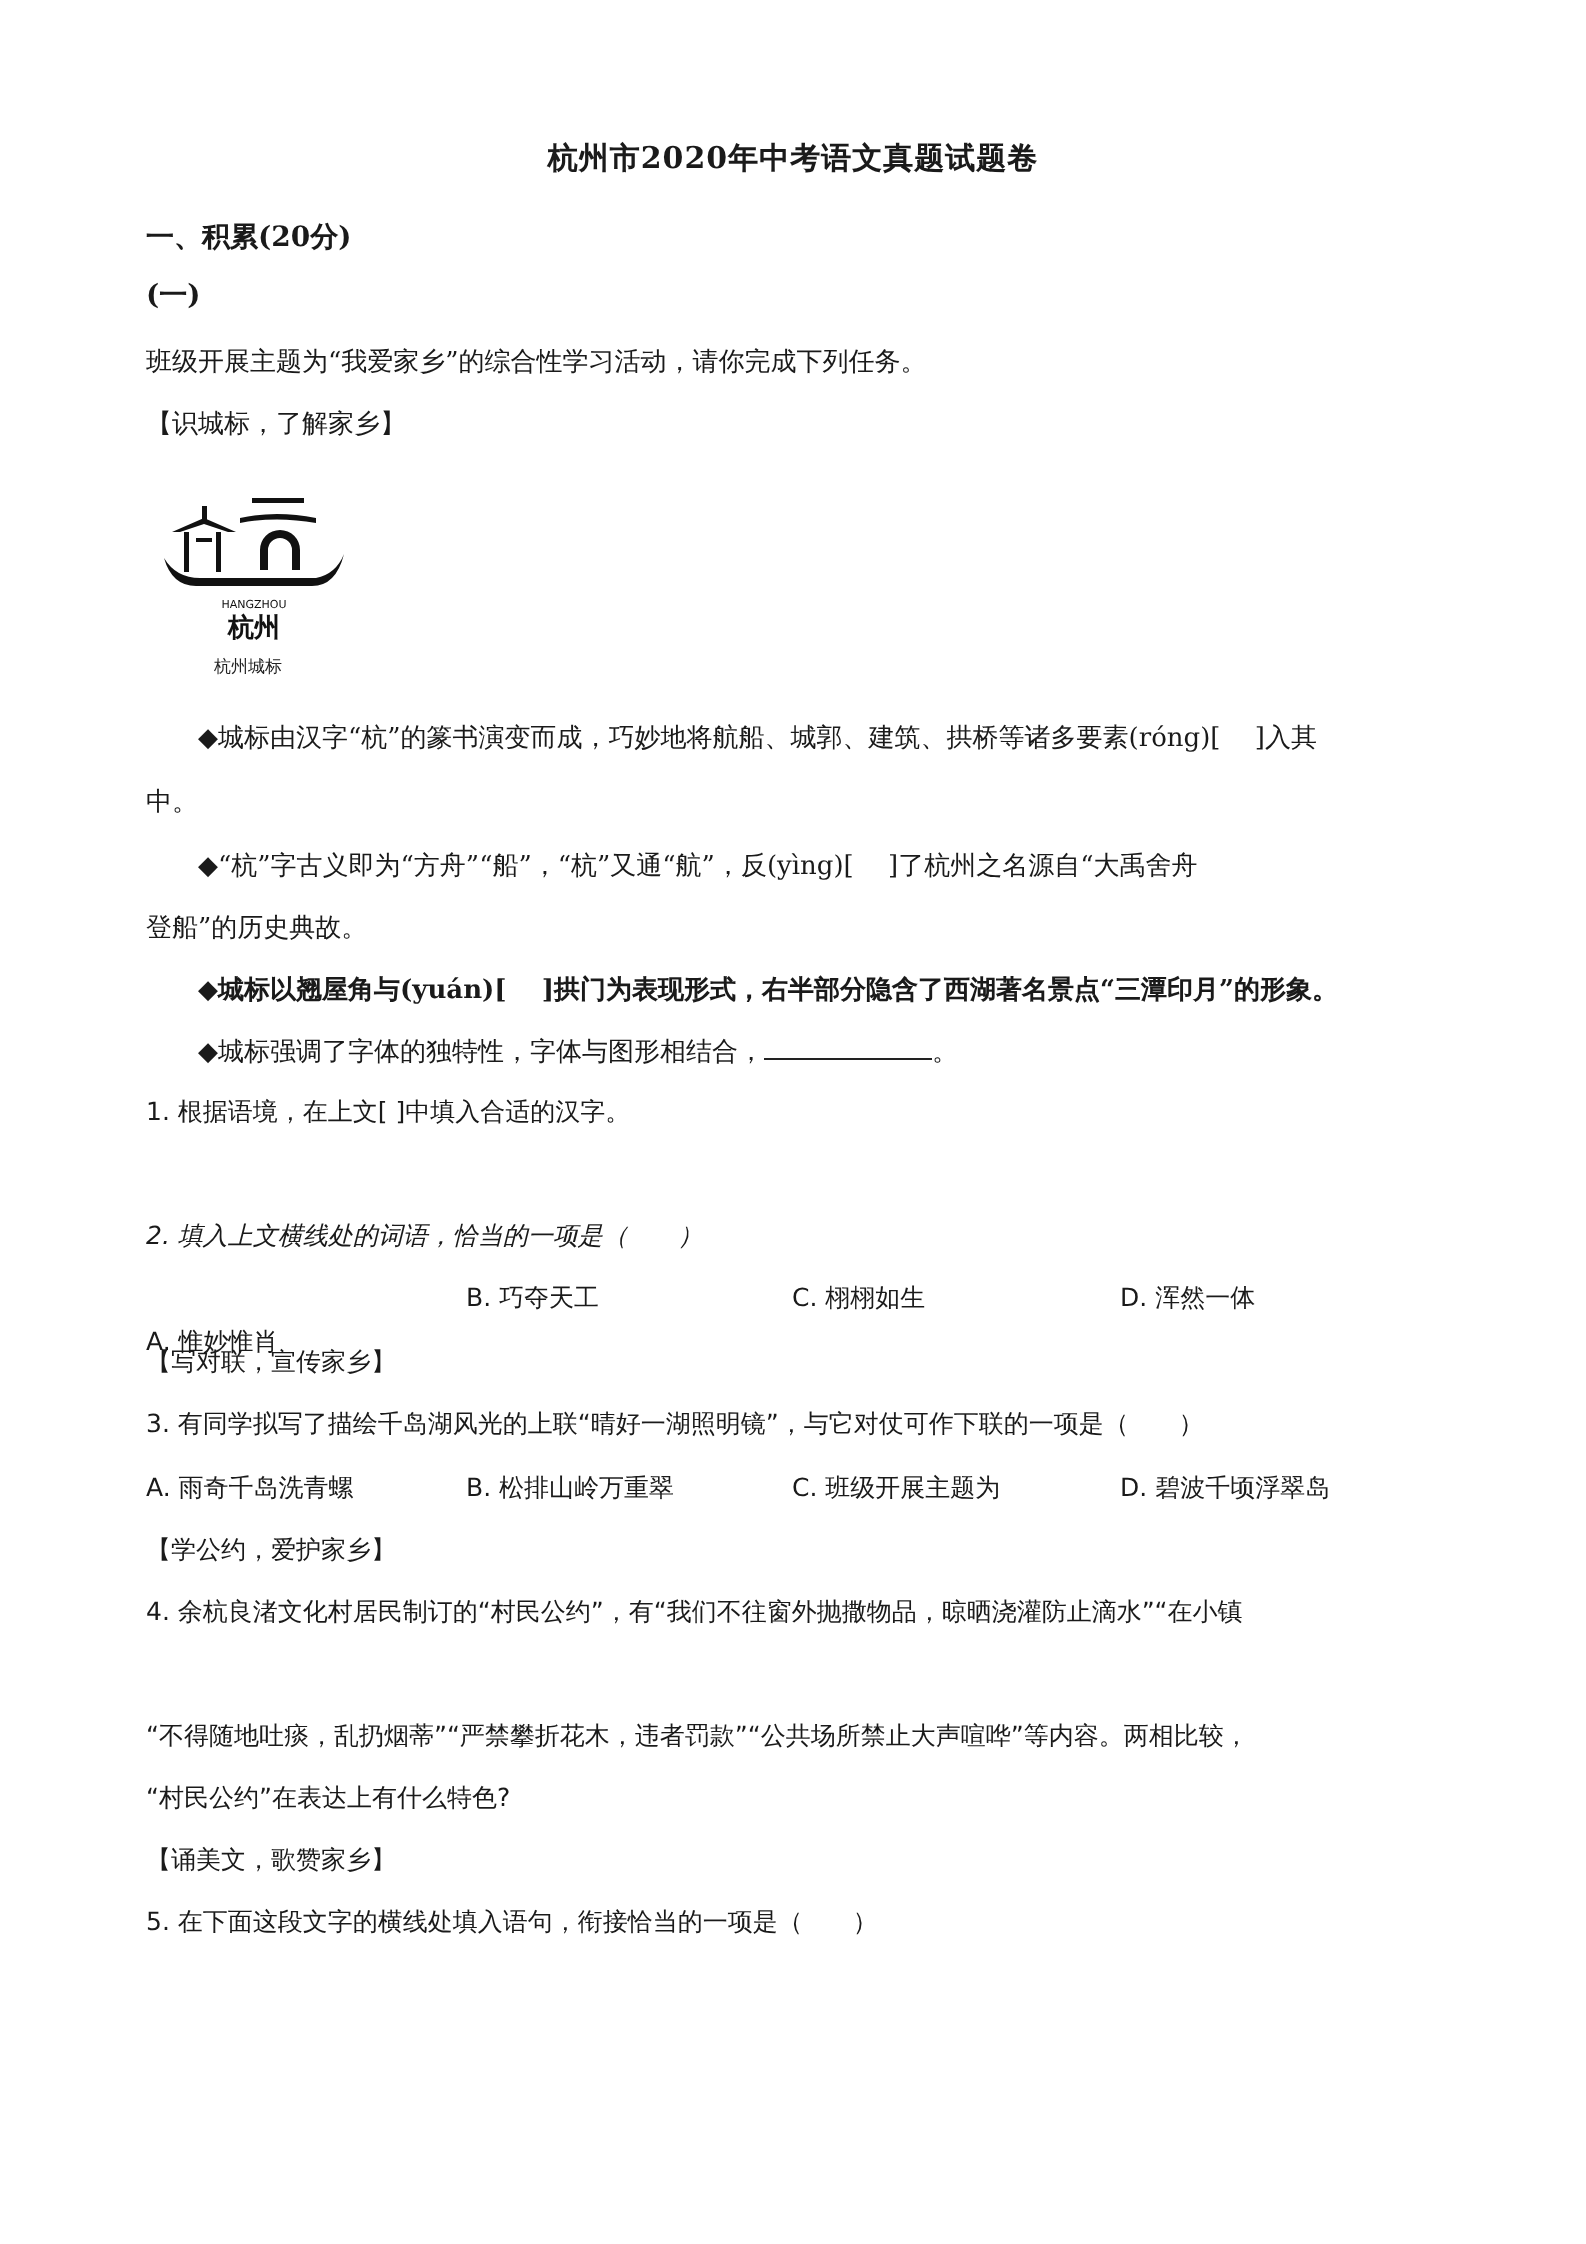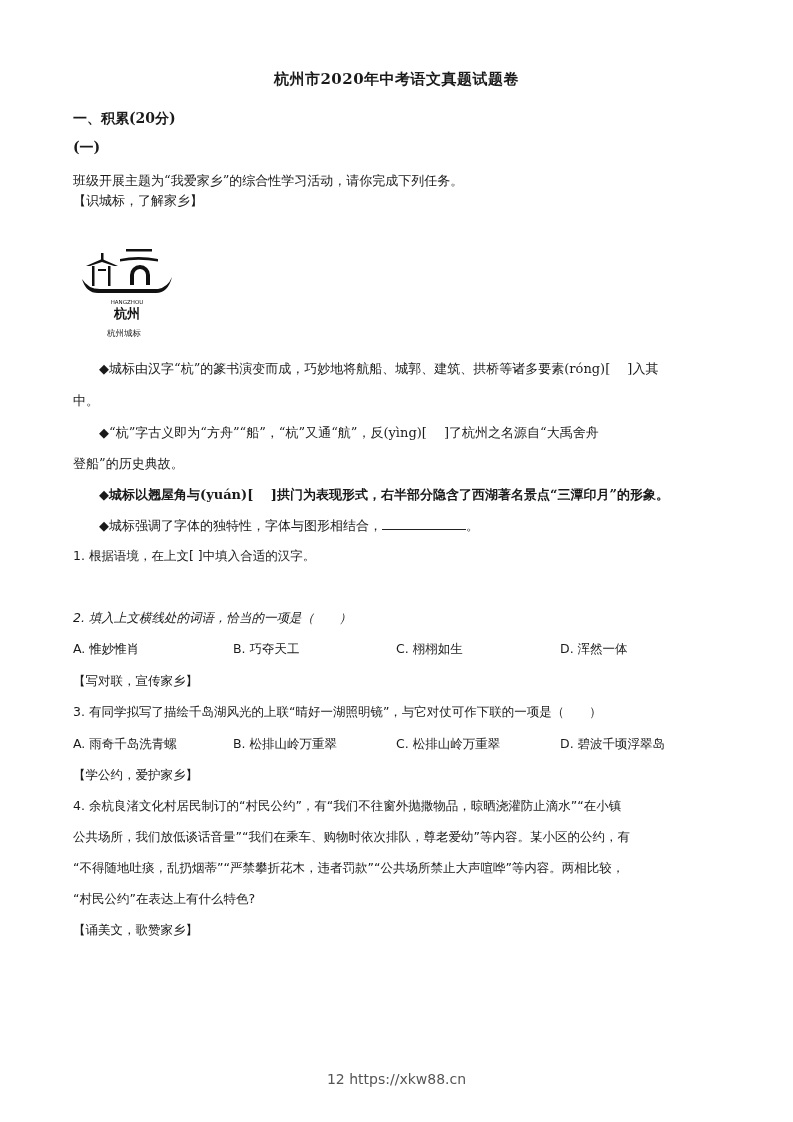--- a/index.html
+++ b/index.html
@@ -21,21 +21,21 @@
 </head>
 <body>
 
 <div class="page">
 
   <div class="title">杭州市2020年中考语文真题试题卷</div>
 
   <div class="line sec" style="top:110px;">一、积累(20分)</div>
   <div class="line sec" style="top:139px;">(一)</div>
   <div class="line" style="top:172px;">班级开展主题为“我爱家乡”的综合性学习活动，请你完成下列任务。</div>
-  <div class="line" style="top:192px;">【识城标，了解家乡】</div>
+  <div class="line" style="top:203px;">【识城标，了解家乡】</div>
 
   <div class="logo">
     <svg width="95" height="100" viewBox="0 0 95 100">
 
       <path d="M6 23 L22 16 L38 23 L34 23 L22 19 L10 23 Z" fill="#111"></path>
       <rect x="21" y="10" width="2.5" height="8" fill="#111"></rect>
       <rect x="12" y="23" width="2.5" height="20" fill="#111"></rect>
       <rect x="28" y="23" width="2.5" height="20" fill="#111"></rect>
       <rect x="18" y="26" width="8" height="2" fill="#111"></rect>
 
@@ -56,37 +56,36 @@
   <div class="line indent" style="top:424px;">◆“杭”字古义即为“方舟”“船”，“杭”又通“航”，反(yìng)[　 ]了杭州之名源自“大禹舍舟</div>
   <div class="line" style="top:455px;">登船”的历史典故。</div>
   <div class="line indent" style="top:486px;font-weight:bold;">◆城标以翘屋角与(yuán)[　 ]拱门为表现形式，右半部分隐含了西湖著名景点“三潭印月”的形象。</div>
   <div class="line indent" style="top:517px;">
     <span>◆城标强调了字体的独特性，字体与图形相结合，</span><span class="blank" style="width:84px;"></span><span>。</span>
   </div>
 
   <div class="line sans" style="top:548px;">1. 根据语境，在上文[ ]中填入合适的汉字。</div>
 
   <div class="line sans" style="top:610px;font-style:italic;">2. 填入上文横线处的词语，恰当的一项是（　　）</div>
-  <div class="opt" style="left:73px; top:641px;">A. 惟妙惟肖</div>
+  <div class="opt" style="left:73px; top:663px;">A. 惟妙惟肖</div>
   <div class="opt" style="left:233px; top:641px;">B. 巧夺天工</div>
   <div class="opt" style="left:396px; top:641px;">C. 栩栩如生</div>
   <div class="opt" style="left:560px; top:641px;">D. 浑然一体</div>
 
   <div class="line sans" style="top:673px;">【写对联，宣传家乡】</div>
 
   <div class="line sans" style="top:704px;">3. 有同学拟写了描绘千岛湖风光的上联“晴好一湖照明镜”，与它对仗可作下联的一项是（　　）</div>
   <div class="opt" style="left:73px; top:736px;">A. 雨奇千岛洗青螺</div>
   <div class="opt" style="left:233px; top:736px;">B. 松排山岭万重翠</div>
-  <div class="opt" style="left:396px; top:736px;">C. 松排山岭万重翠</div>
+  <div class="opt" style="left:396px; top:736px;">C. 班级开展主题为</div>
   <div class="opt" style="left:560px; top:736px;">D. 碧波千顷浮翠岛</div>
 
   <div class="line sans" style="top:767px;">【学公约，爱护家乡】</div>
 
   <div class="line sans" style="top:798px;">4. 余杭良渚文化村居民制订的“村民公约”，有“我们不往窗外抛撒物品，晾晒浇灌防止滴水”“在小镇</div>
-  <div class="line sans" style="top:829px;">公共场所，我们放低谈话音量”“我们在乘车、购物时依次排队，尊老爱幼”等内容。某小区的公约，有</div>
   <div class="line sans" style="top:860px;">“不得随地吐痰，乱扔烟蒂”“严禁攀折花木，违者罚款”“公共场所禁止大声喧哗”等内容。两相比较，</div>
   <div class="line sans" style="top:891px;">“村民公约”在表达上有什么特色?</div>
 
   <div class="line sans" style="top:922px;">【诵美文，歌赞家乡】</div>
 
+  <div class="line sans" style="top:953px;">5. 在下面这段文字的横线处填入语句，衔接恰当的一项是（　　）</div>
 
-  <div class="footer">12 https://xkw88.cn</div>
 </div>
 
 </body></html>

